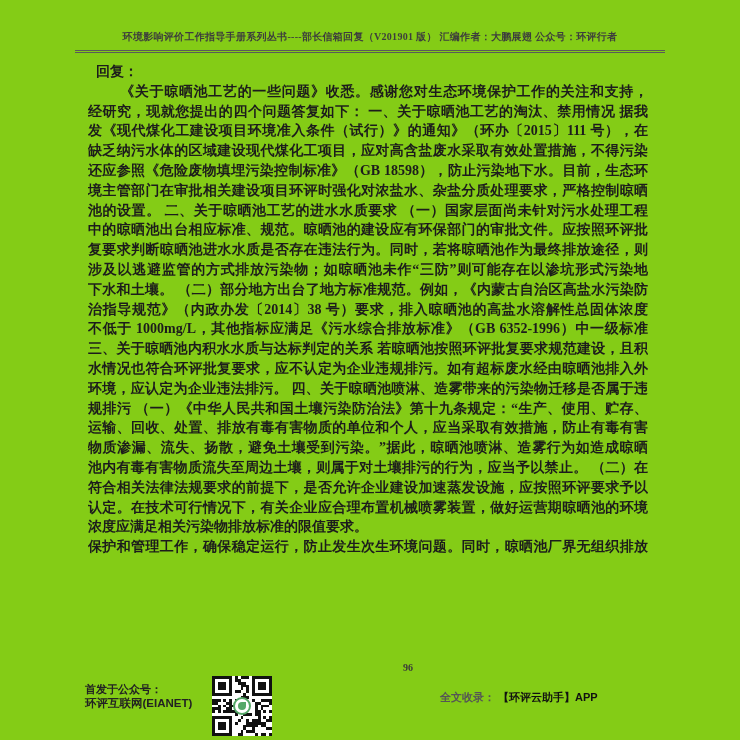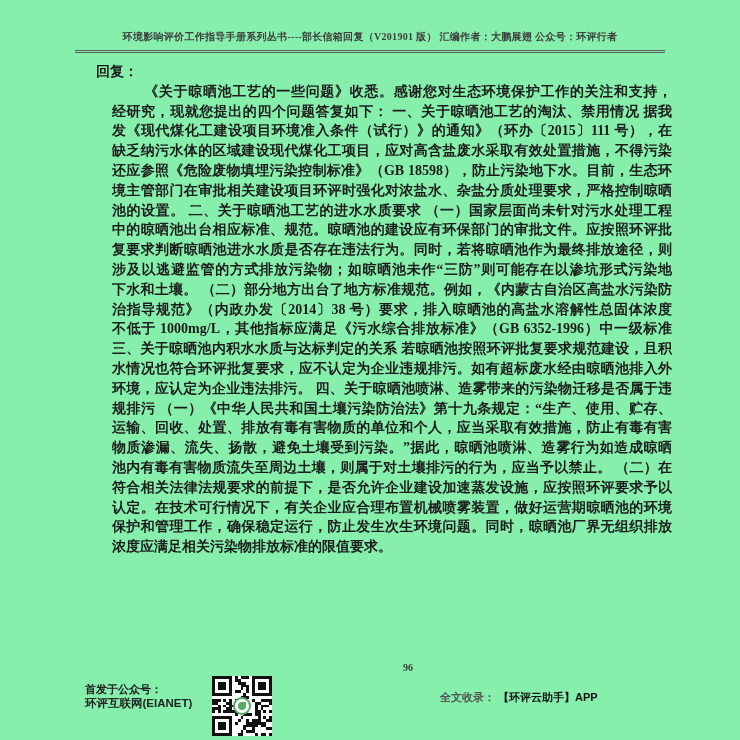--- a/index.html
+++ b/index.html
@@ -1,21 +1,21 @@
 <!DOCTYPE html>
 <html><head>
 <meta charset="utf-8">
 <style>
   html,body{margin:0;padding:0;}
   body{
     width:740px;height:740px;position:relative;background:#ffffff;
     font-family:"Liberation Serif","DejaVu Serif",serif;
     overflow:hidden;
   }
-  .page{position:absolute;inset:0;background:#86efac;}
+  .page{position:absolute;inset:0;background:#84cc16;}
 
   
   .header{
     position:absolute;left:75px;top:30px;width:590px;
     text-align:center;
     font-size:10px;font-weight:700;color:#3d3d3d;
     letter-spacing:0.3px;
     padding-bottom:6px;
     border-bottom:3px double #5a5a5a;
     white-space:nowrap;
@@ -29,21 +29,20 @@
   }
   .reply-label{
     text-align:left;padding-left:8px;
   }
   .body-line{
     width:100%;
     text-align:justify;
     text-align-last:justify;
     overflow:hidden;
     white-space:nowrap;
-    margin-left:24px;
   }
   .body-line.first{ text-indent:2.3em; }
   .body-line.last{ text-align-last:left; white-space:normal; }
 
   
   .page-number{
     position:absolute;left:0;top:662px;width:740px;
     text-align:center;font-size:10px;color:#3a3a3a;font-weight:600;padding-left:38px;
   }
   .footer-left{
@@ -105,22 +104,22 @@
         <div class="body-line">不低于 1000mg/L，其他指标应满足《污水综合排放标准》（GB 6352-1996）中一级标准</div>
         <div class="body-line">三、关于晾晒池内积水水质与达标判定的关系  若晾晒池按照环评批复要求规范建设，且积</div>
         <div class="body-line">水情况也符合环评批复要求，应不认定为企业违规排污。如有超标废水经由晾晒池排入外</div>
         <div class="body-line">环境，应认定为企业违法排污。  四、关于晾晒池喷淋、造雾带来的污染物迁移是否属于违</div>
         <div class="body-line">规排污  （一）《中华人民共和国土壤污染防治法》第十九条规定：“生产、使用、贮存、</div>
         <div class="body-line">运输、回收、处置、排放有毒有害物质的单位和个人，应当采取有效措施，防止有毒有害</div>
         <div class="body-line">物质渗漏、流失、扬散，避免土壤受到污染。”据此，晾晒池喷淋、造雾行为如造成晾晒</div>
         <div class="body-line">池内有毒有害物质流失至周边土壤，则属于对土壤排污的行为，应当予以禁止。  （二）在</div>
         <div class="body-line">符合相关法律法规要求的前提下，是否允许企业建设加速蒸发设施，应按照环评要求予以</div>
         <div class="body-line">认定。在技术可行情况下，有关企业应合理布置机械喷雾装置，做好运营期晾晒池的环境</div>
+        <div class="body-line last">浓度应满足相关污染物排放标准的限值要求。</div>
         <div class="body-line">保护和管理工作，确保稳定运行，防止发生次生环境问题。同时，晾晒池厂界无组织排放</div>
-        <div class="body-line last">浓度应满足相关污染物排放标准的限值要求。</div>
       </div>
   </div>
 
   <div class="page-number">96</div>
 
   <div class="footer-left">
     <div class="l1">首发于公众号：</div>
     <div class="l2">环评互联网(EIANET)</div>
   </div>
 

